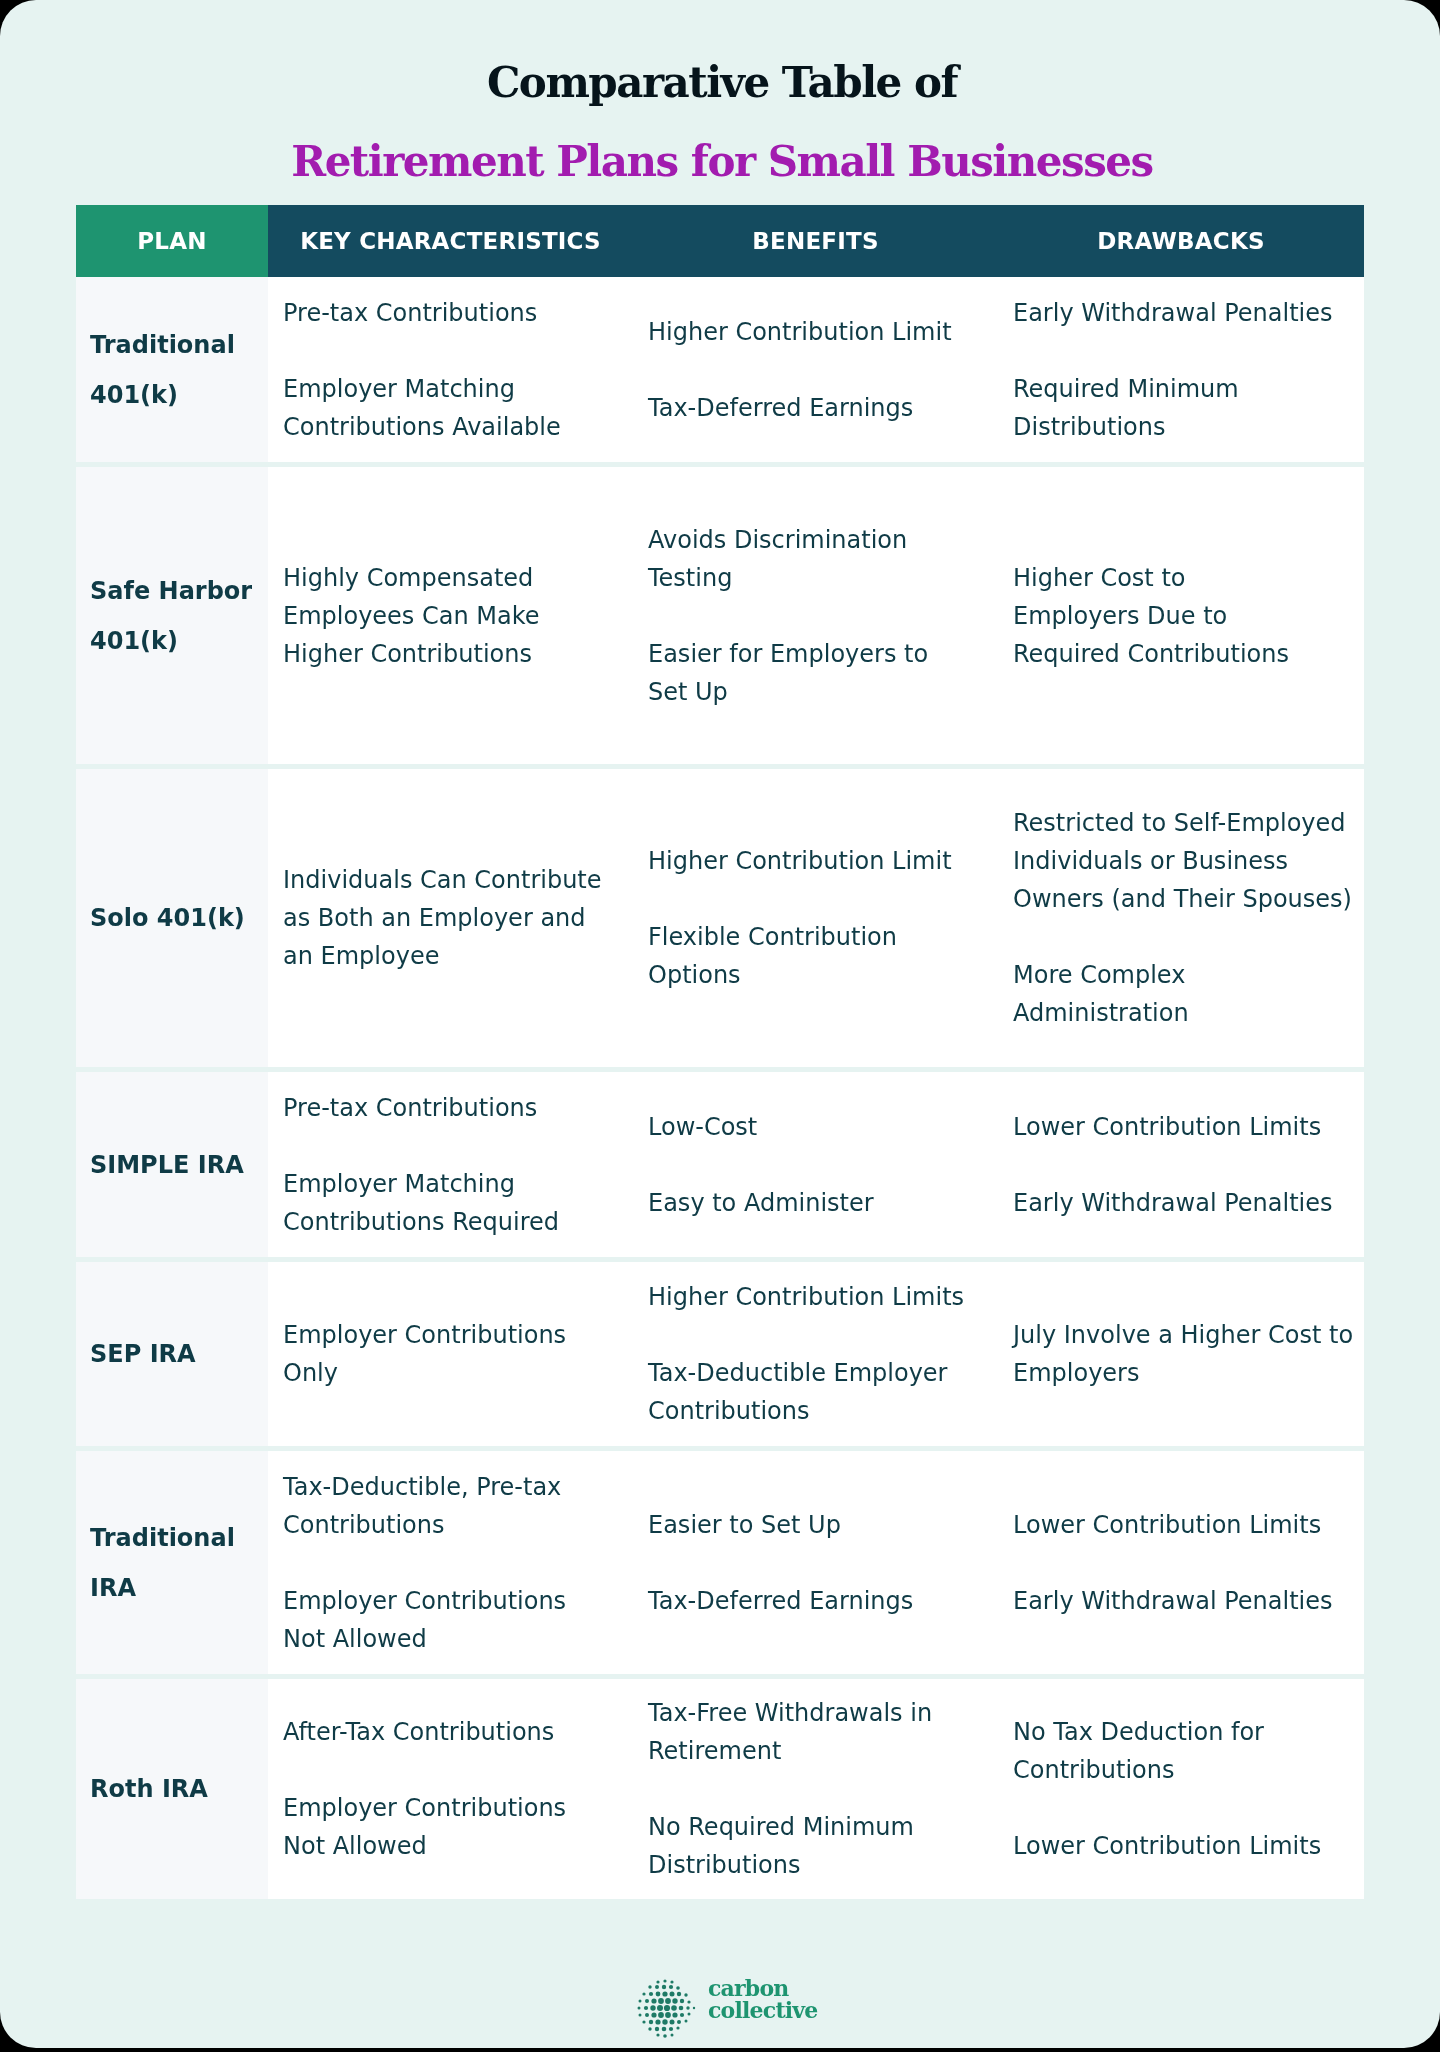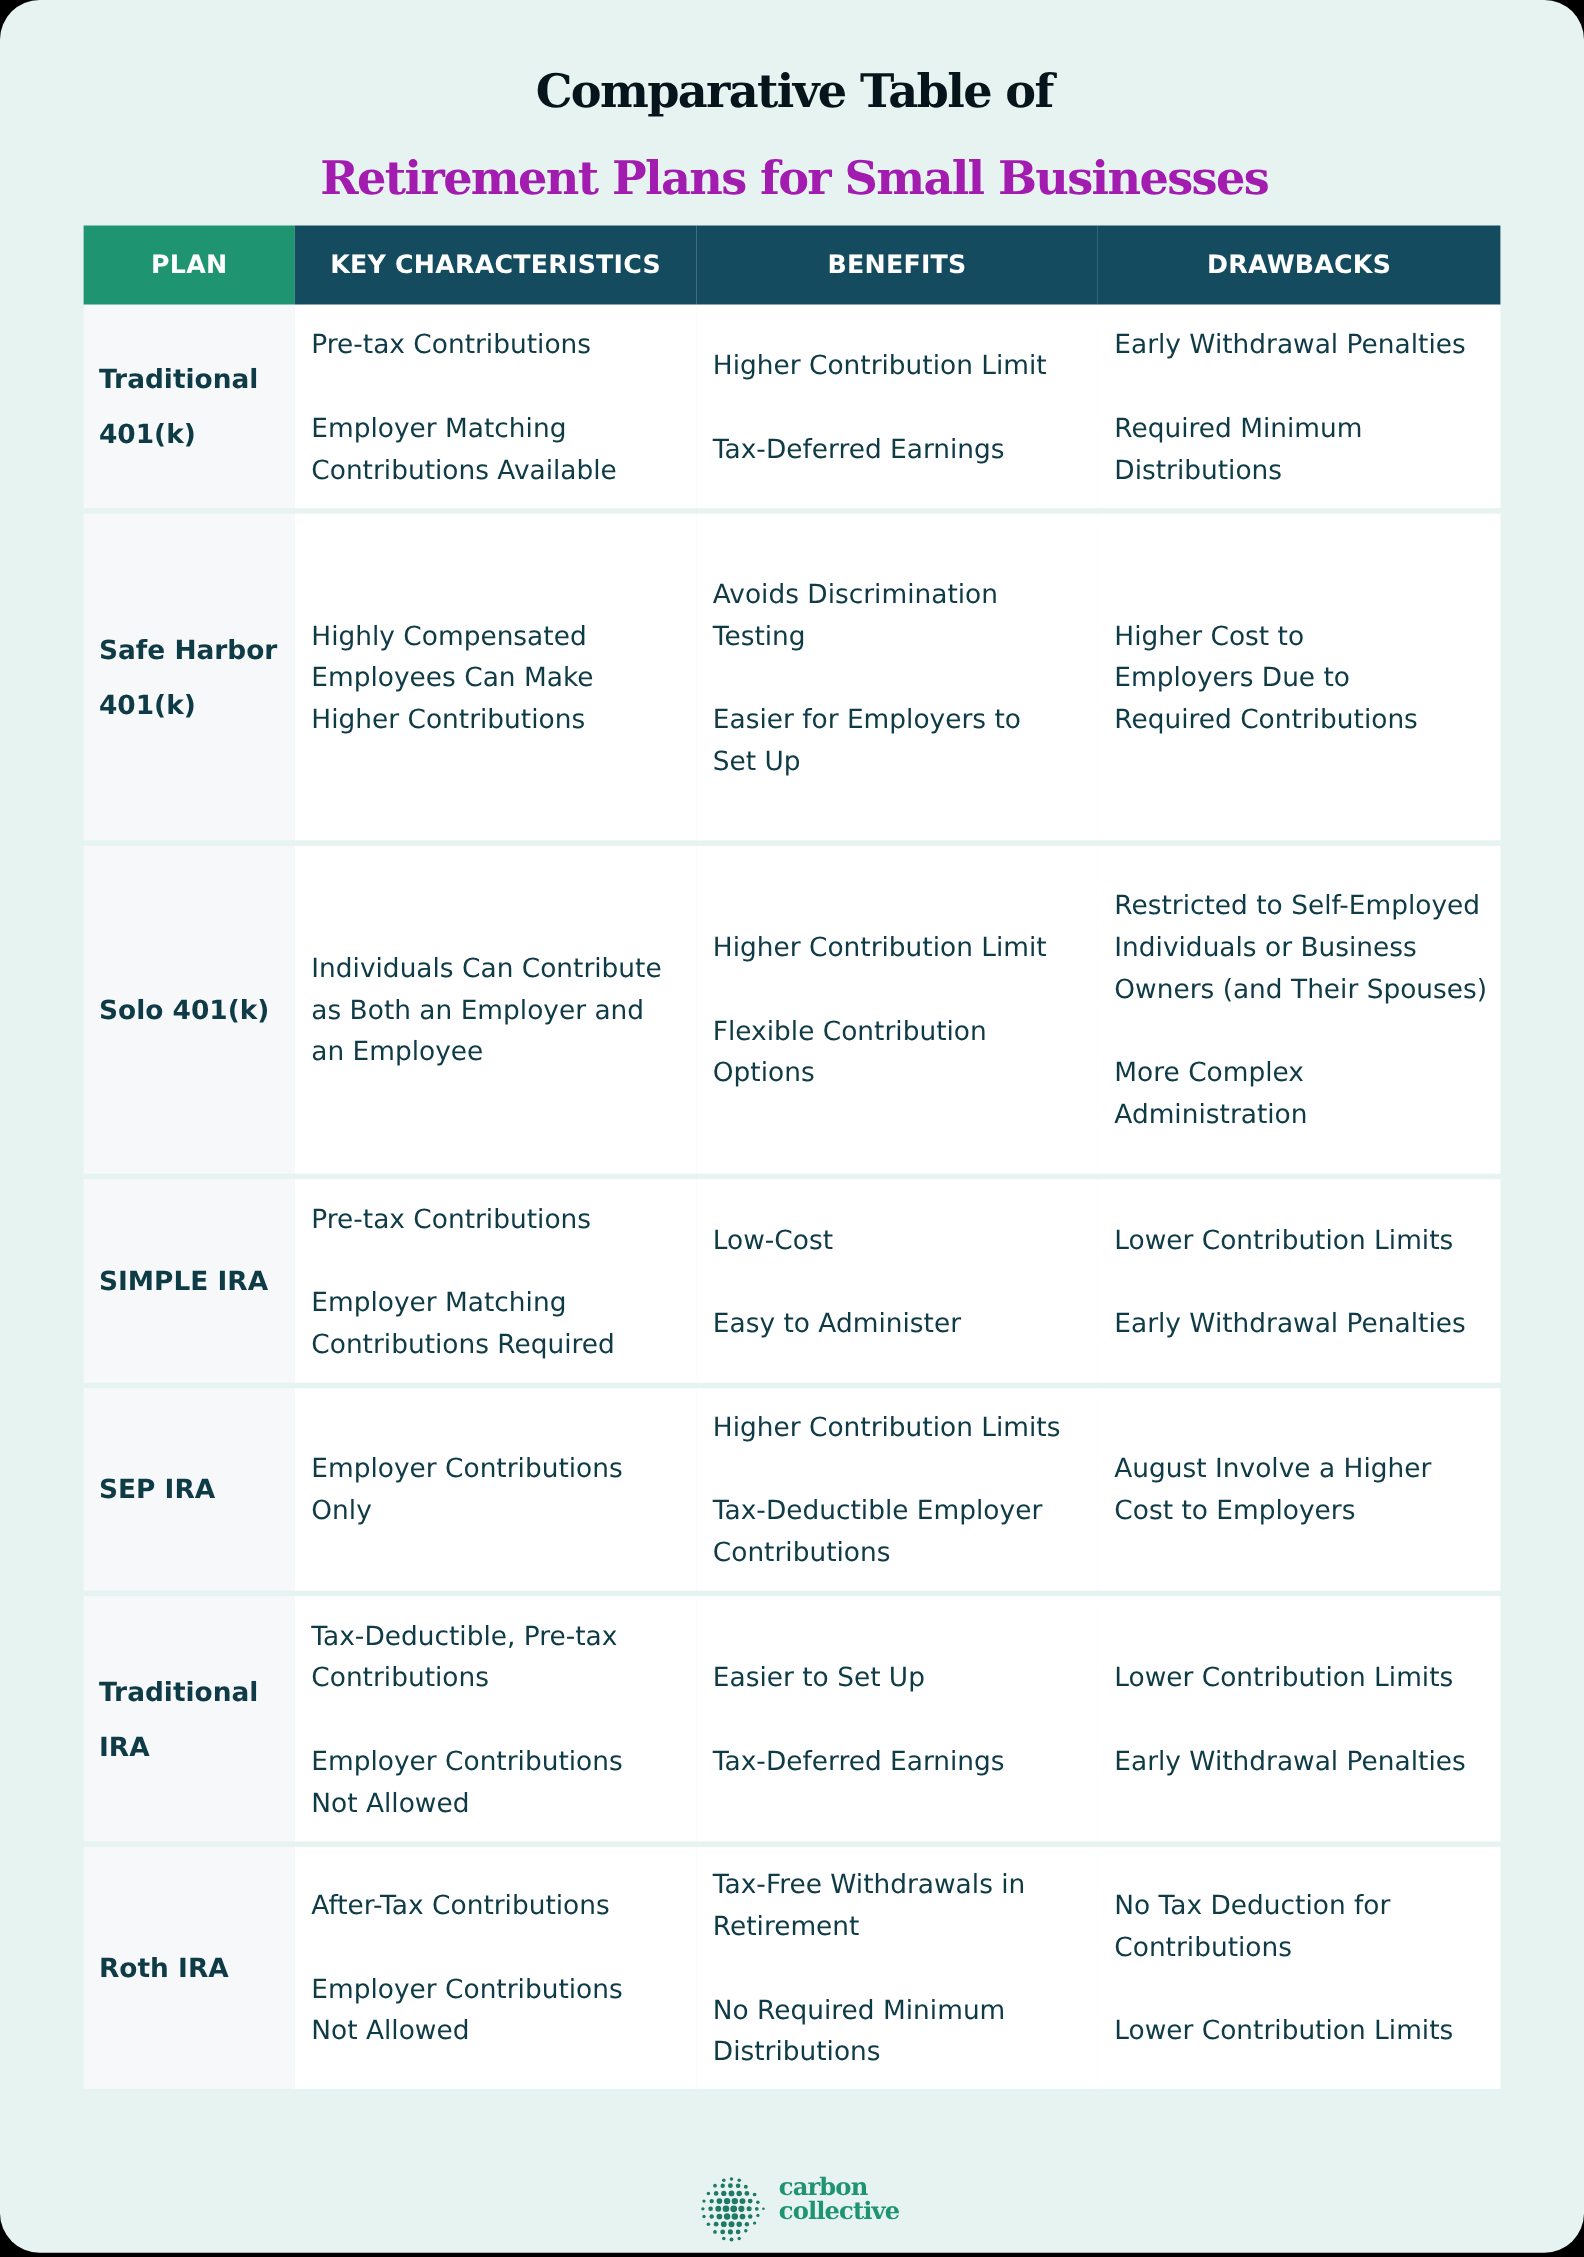--- a/index.html
+++ b/index.html
@@ -142,21 +142,21 @@
         <span>SEP IRA</span>
       </div>
       <div class="cell cell-col">
         <span class="item" style="padding-right:40px">Employer Contributions Only</span>
       </div>
       <div class="cell cell-col">
         <span class="item">Higher Contribution Limits</span>
         <span class="item">Tax-Deductible Employer Contributions</span>
       </div>
       <div class="cell cell-col last">
-        <span class="item">August Involve a Higher Cost to Employers</span>
+        <span class="item">July Involve a Higher Cost to Employers</span>
       </div>
     </div>
 
     <div class="row" style="height:223px">
       <div class="cell cell-plan">
         <span>Traditional</span>
         <span>IRA</span>
       </div>
       <div class="cell cell-col">
         <span class="item">Tax-Deductible, Pre-tax Contributions</span>

